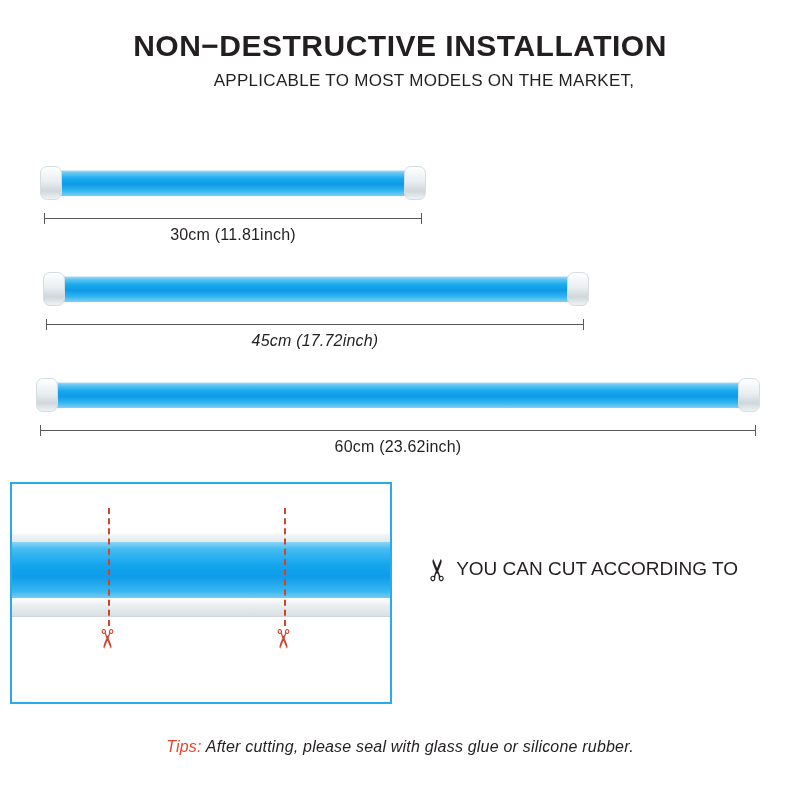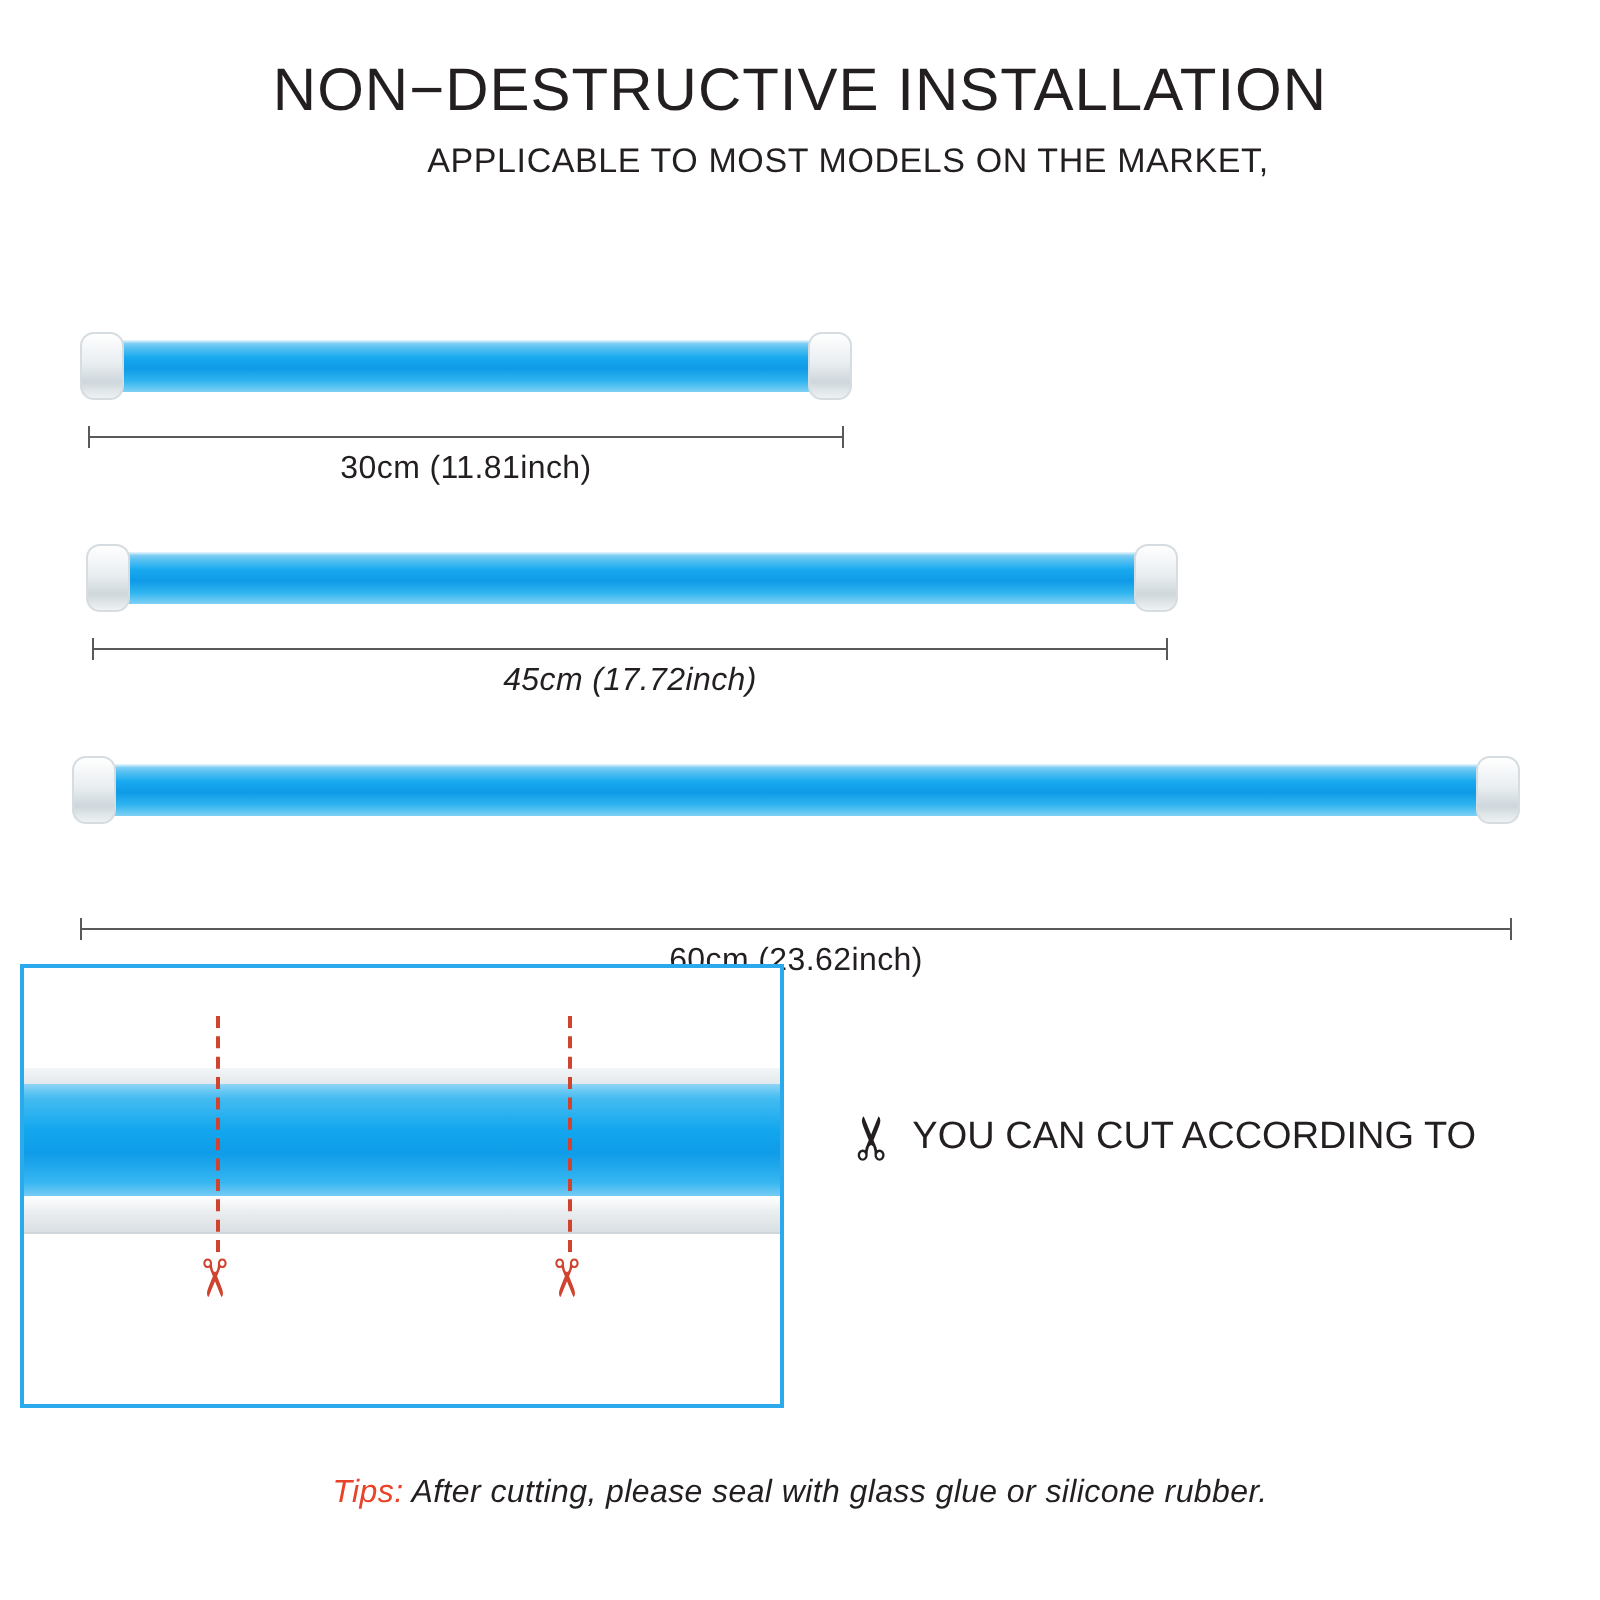--- a/index.html
+++ b/index.html
@@ -20,21 +20,21 @@
   .header {
     position: absolute;
     top: 26px;
     left: 0;
     width: 800px;
     text-align: center;
   }
   .title {
     font-size: 30px;
     letter-spacing: 0.5px;
-    font-weight: 400;
+    font-weight: 700;
     color: #231f20;
     line-height: 40px;
     white-space: nowrap;
   }
   .subtitle {
     font-size: 17px;
     font-weight: 400;
     color: #231f20;
     line-height: 30px;
     letter-spacing: 0.3px;
@@ -245,21 +245,21 @@
       <div class="tick right"></div>
       <div class="dim-label">45cm (17.72inch)</div>
     </div>
   </div>
 
   <div class="strip-row" style="top:212px;">
     <div class="strip" style="left:48px; width:700px; top:10px;">
       <div class="cap left"></div>
       <div class="cap right"></div>
     </div>
-    <div class="dim" style="left:40px; width:716px; top:58px;margin-top:34px;">
+    <div class="dim" style="left:40px; width:716px; top:58px;">
       <div class="tick left"></div>
       <div class="tick right"></div>
       <div class="dim-label">60cm (23.62inch)</div>
     </div>
   </div>
 
 </div>
 
 <div class="cut-panel">
   <div class="big-strip">

